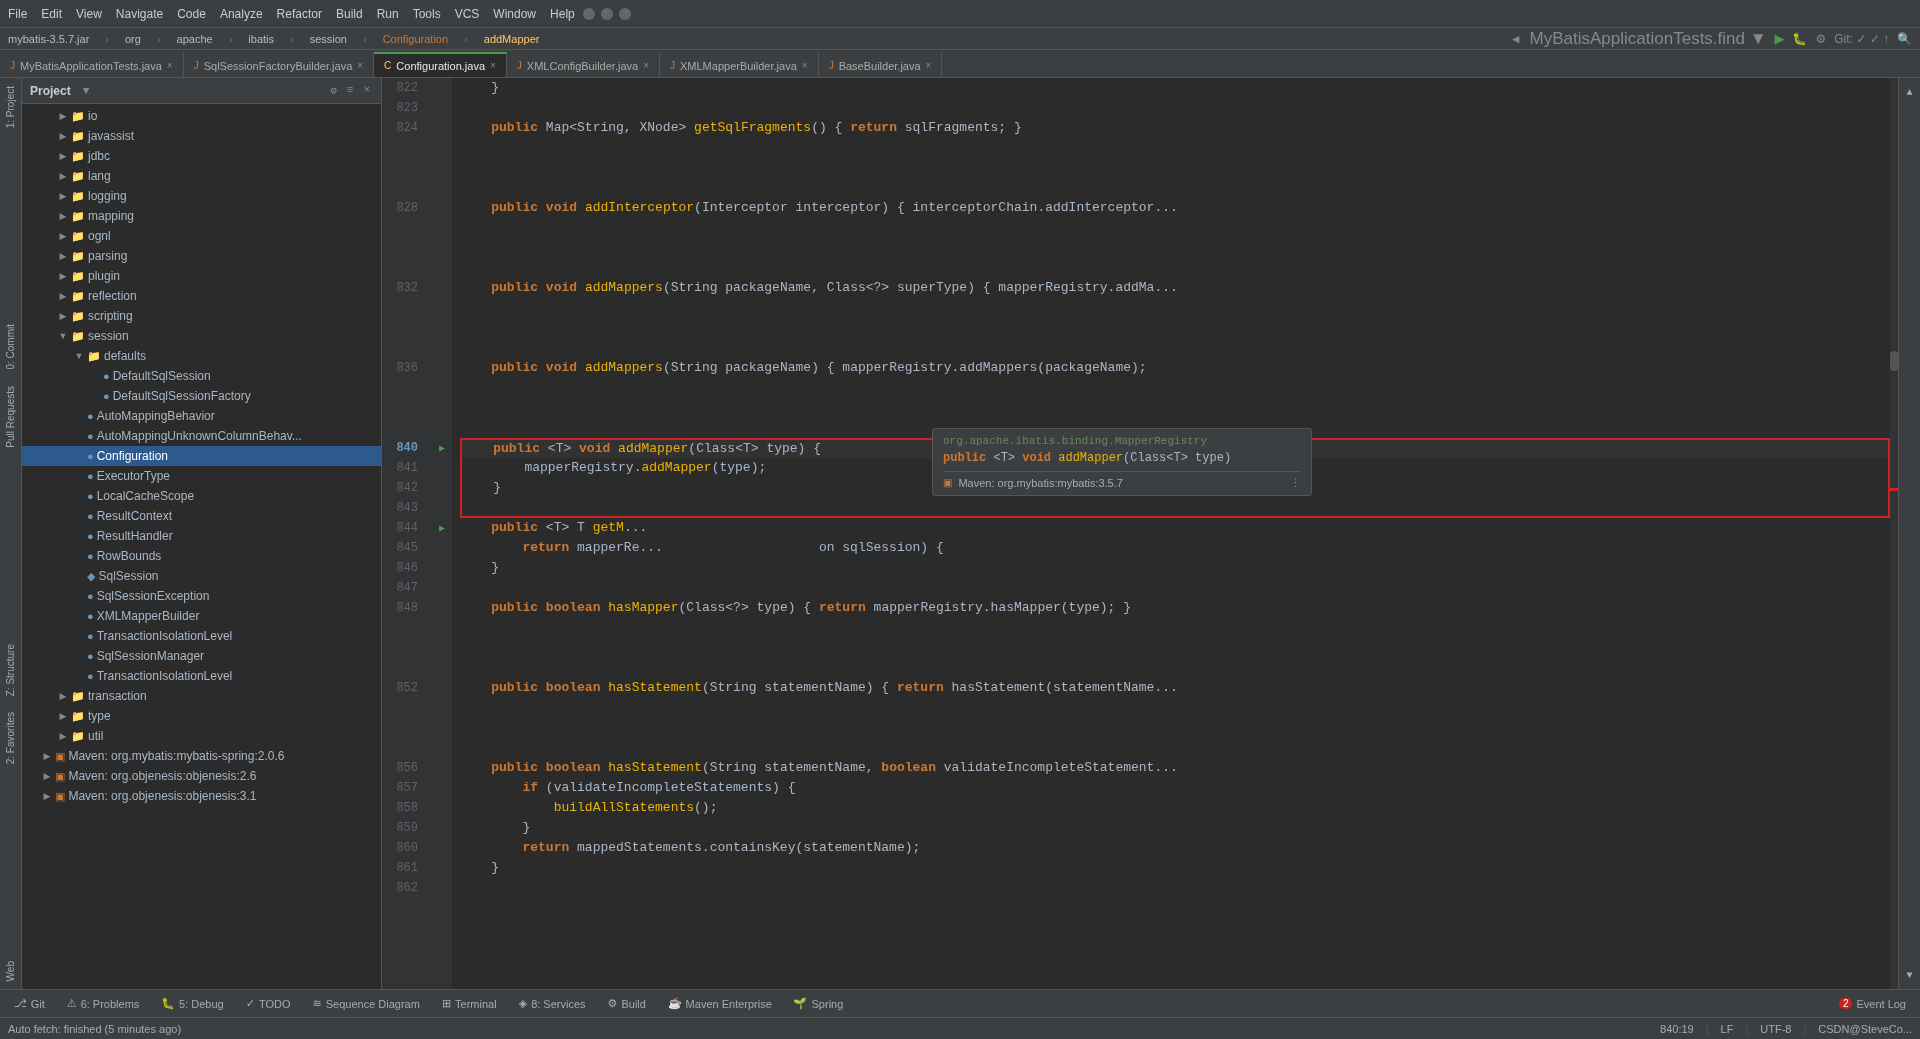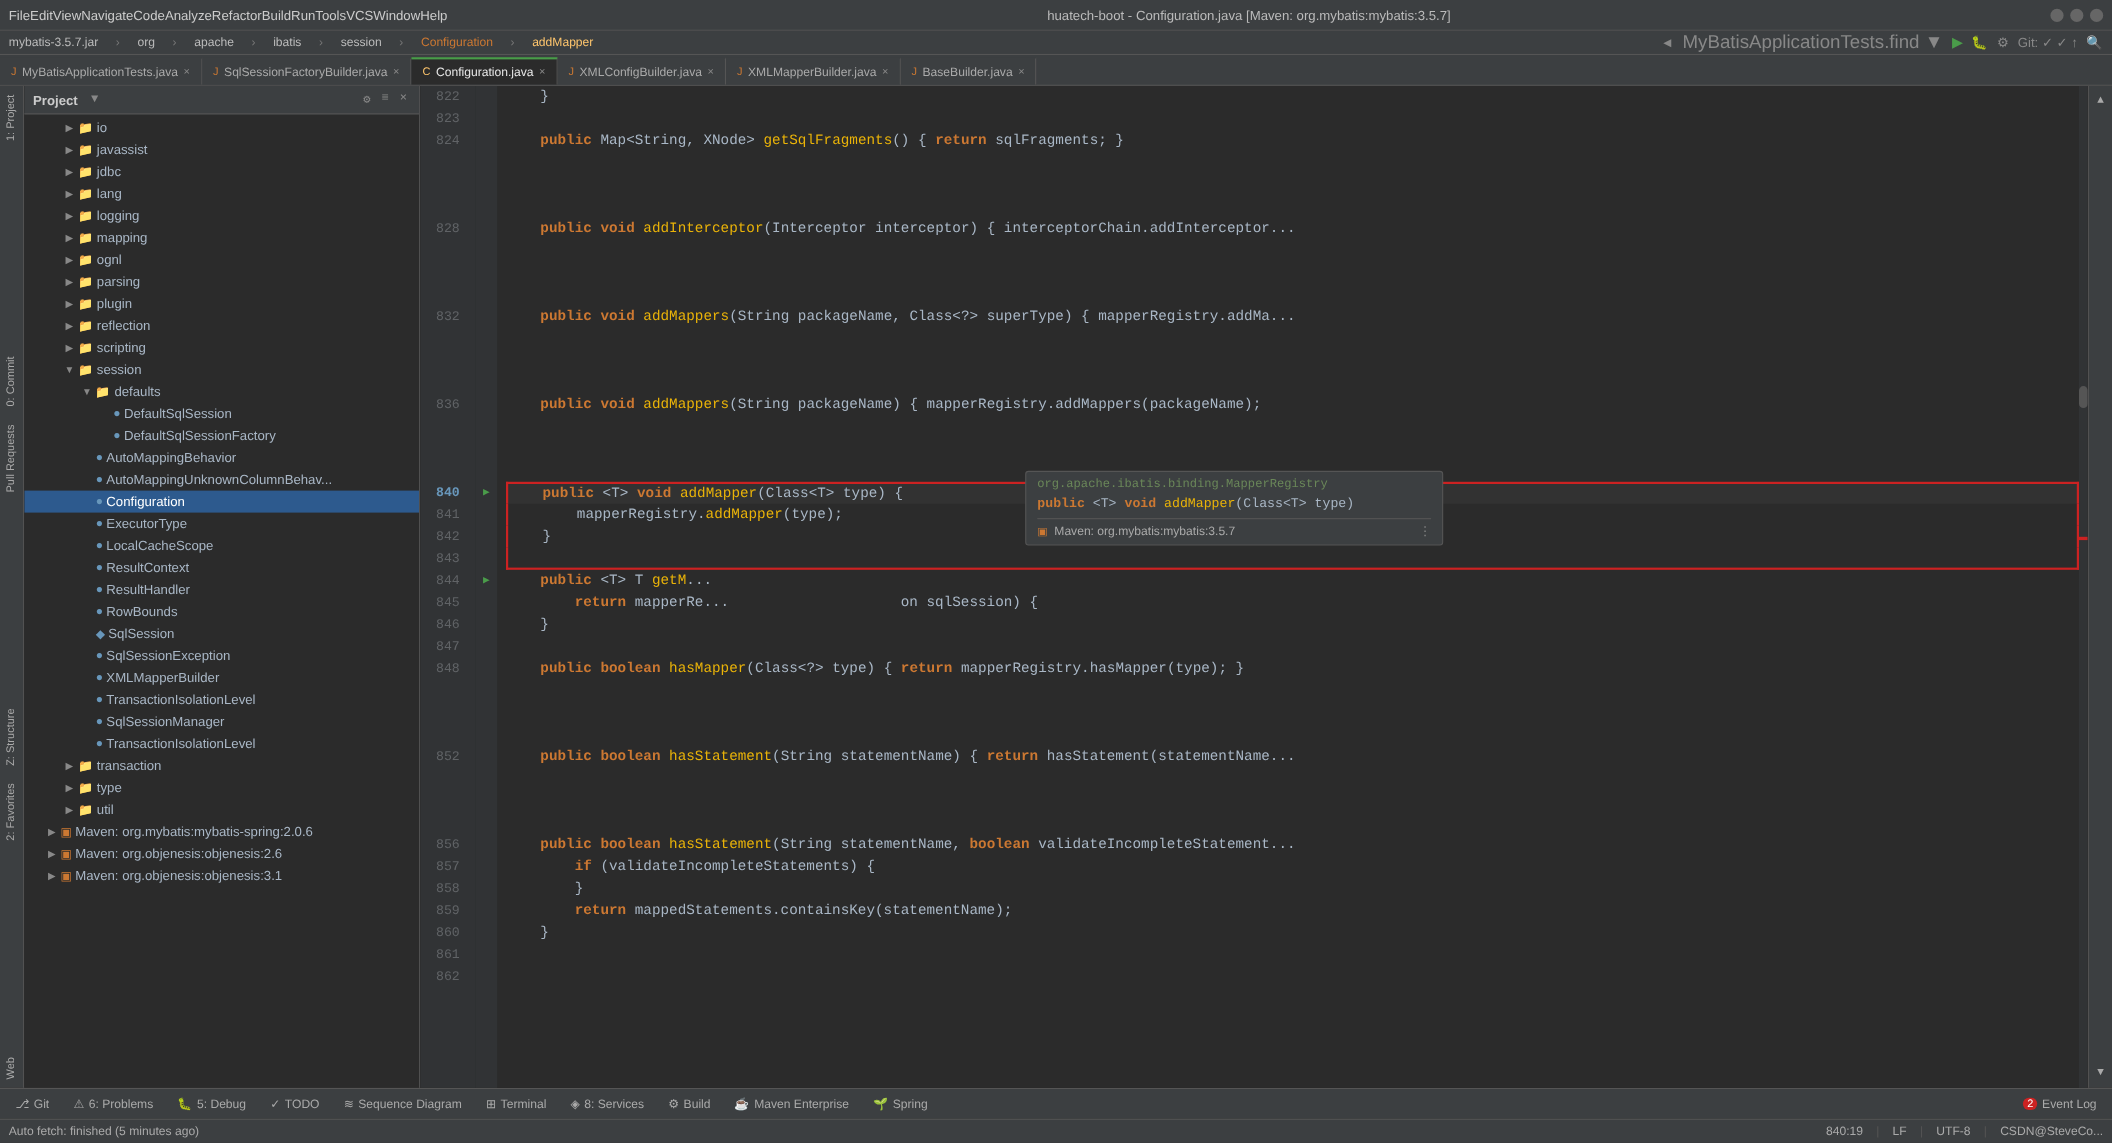--- a/index.html
+++ b/index.html
@@ -39,20 +39,21 @@
     }
     .title-bar-title {
       color: #bbb;
       font-family: sans-serif;
       font-size: 12px;
       flex: 1;
       text-align: center;
     }
     .title-bar-menu {
       display: flex;
+      gap: 14px;
       color: #ccc;
       font-family: sans-serif;
       font-size: 12px;
       align-items: center;
       text-align: right;
     }
     .title-bar-menu span { cursor: pointer; }
 
     
     .breadcrumb {
@@ -369,21 +370,20 @@
     <span>Code</span>
     <span>Analyze</span>
     <span>Refactor</span>
     <span>Build</span>
     <span>Run</span>
     <span>Tools</span>
     <span>VCS</span>
     <span>Window</span>
     <span>Help</span>
   </div>
-  <div class="title-bar-title">huatech-boot - Configuration.java [Maven: org.mybatis:mybatis:3.5.7]</div>
   <div class="title-bar-controls">
     <div class="title-bar-btn" style="background:#666"></div>
     <div class="title-bar-btn" style="background:#666"></div>
     <div class="title-bar-btn" style="background:#666"></div>
   </div>
 </div>
 
 <div class="breadcrumb">
   <span class="breadcrumb-item">mybatis-3.5.7.jar</span>
   <span class="breadcrumb-sep">›</span>
@@ -825,20 +825,23 @@
         <div class="code-line">&nbsp;</div>
 
         <div class="code-line">
           <span class="plain">    </span><span class="kw">public</span><span class="plain"> </span><span class="kw">boolean</span><span class="plain"> </span><span class="method-name">hasStatement</span><span class="plain">(</span><span class="class-name">String</span><span class="plain"> statementName, </span><span class="kw">boolean</span><span class="plain"> validateIncompleteStatement...</span>
         </div>
 
         <div class="code-line">
           <span class="plain">        </span><span class="kw">if</span><span class="plain"> (validateIncompleteStatements) {</span>
         </div>
 
+        <div class="code-line">
+          <span class="plain">            </span><span class="method-name">buildAllStatements</span><span class="plain">();</span>
+        </div>
 
         <div class="code-line">
           <span class="plain">        }</span>
         </div>
 
         <div class="code-line">
           <span class="plain">        </span><span class="kw">return</span><span class="plain"> mappedStatements.containsKey(statementName);</span>
         </div>
 
         <div class="code-line">

